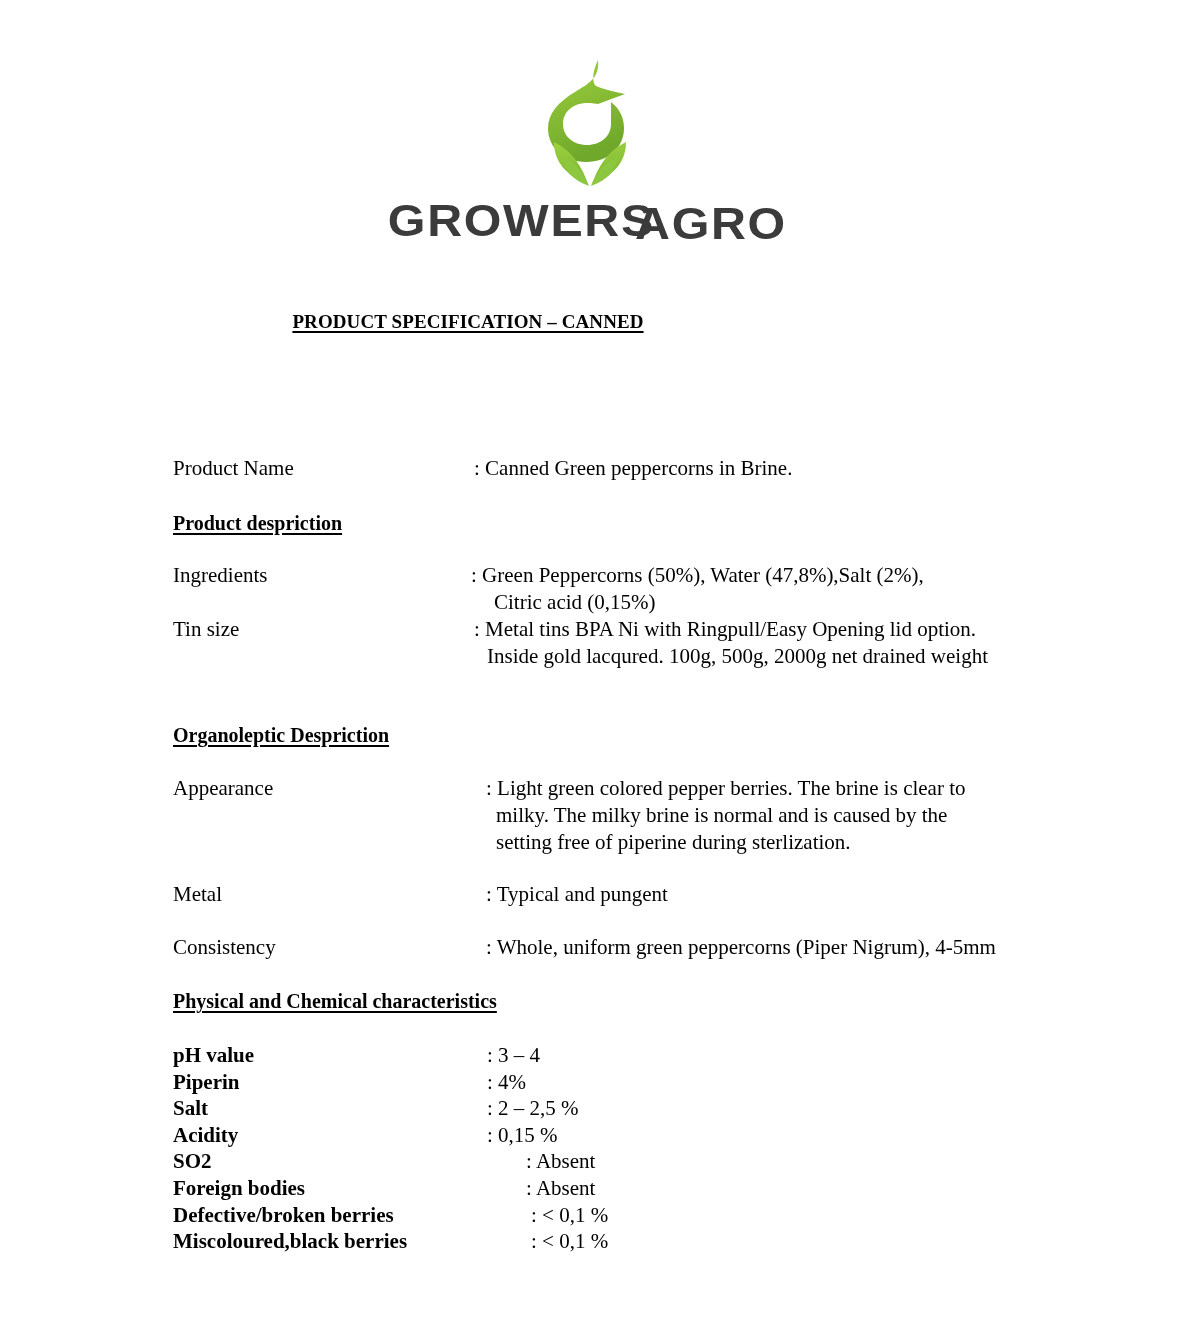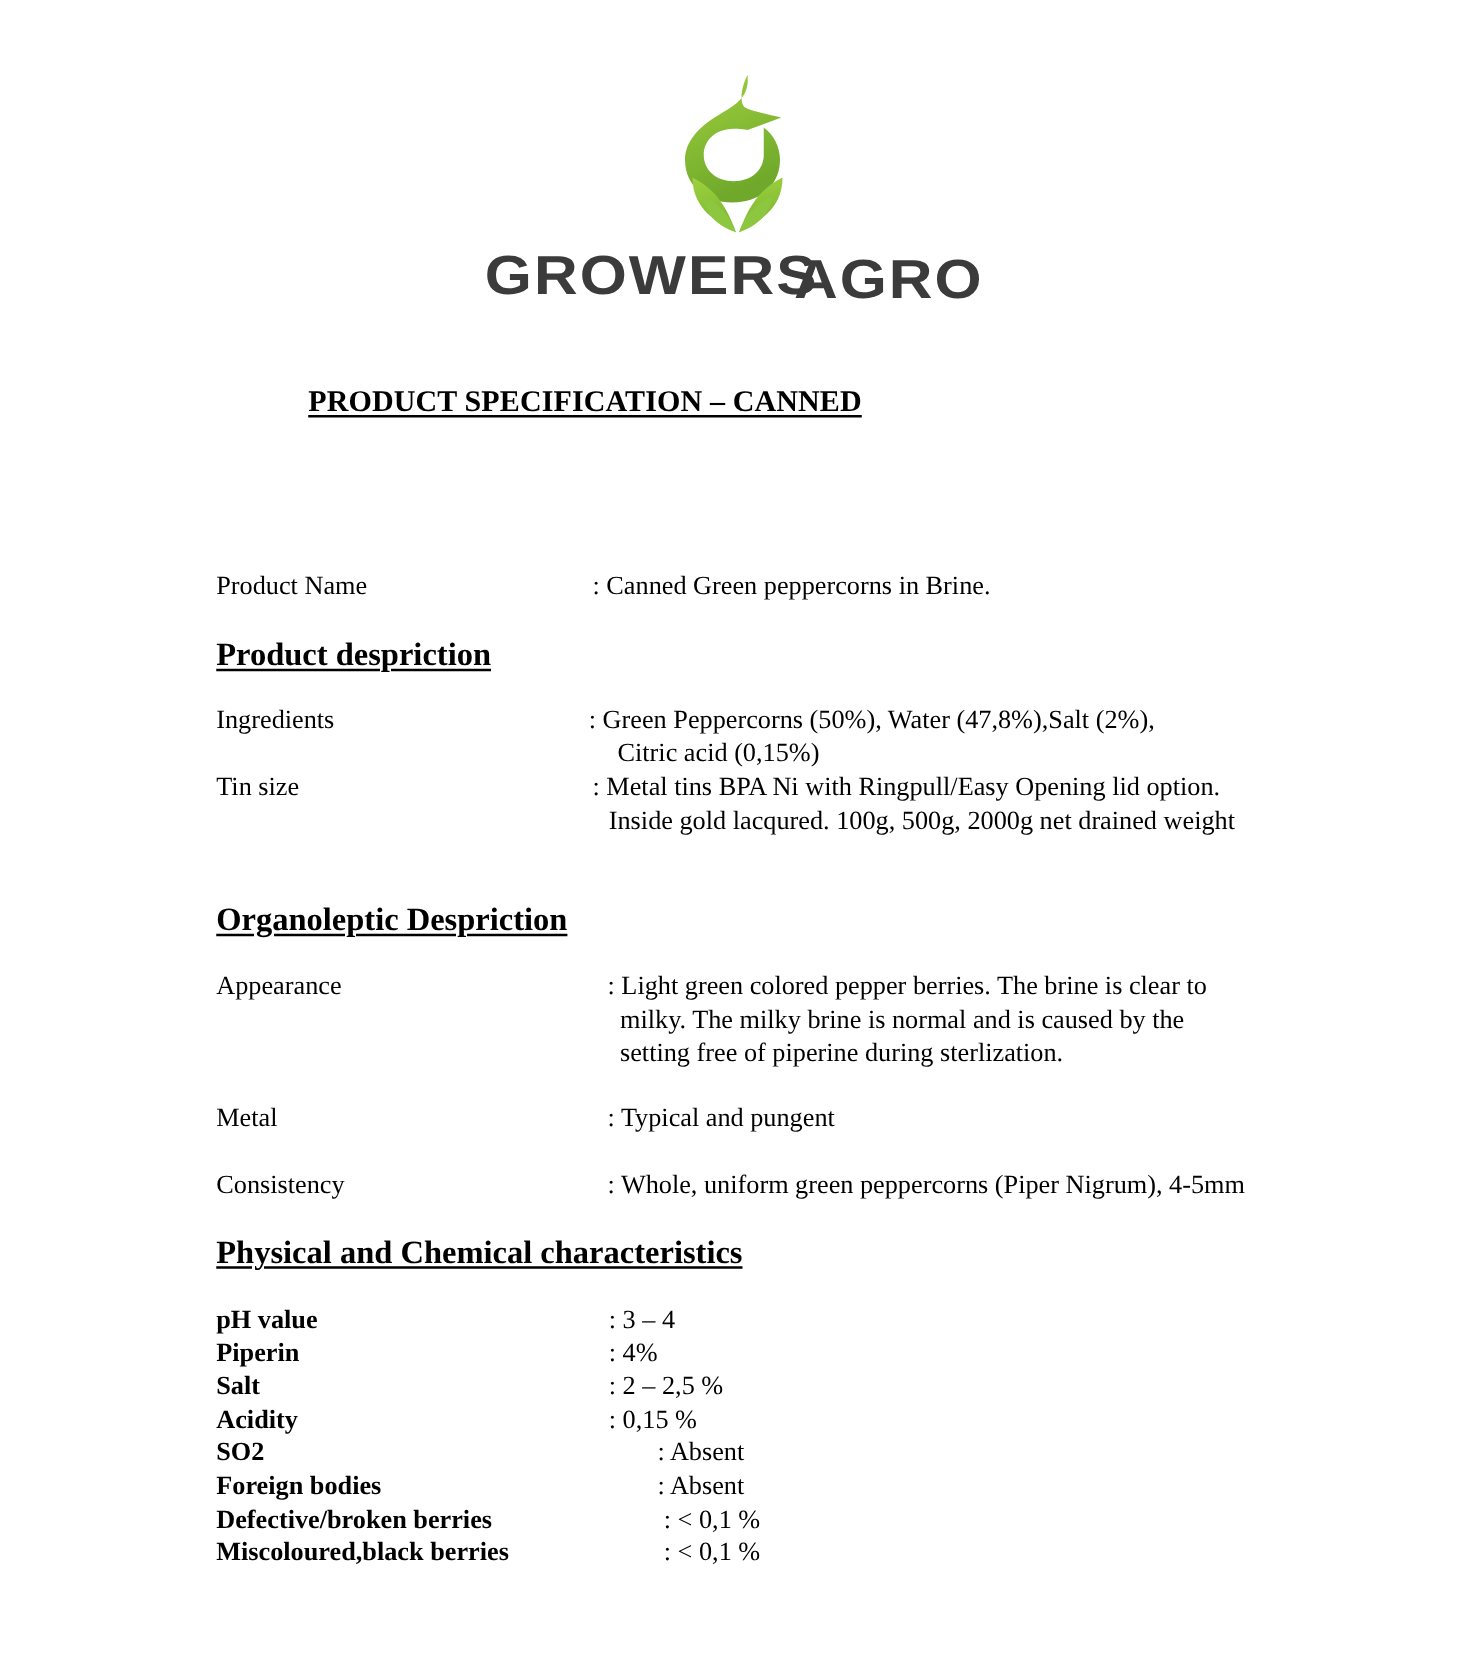--- a/index.html
+++ b/index.html
@@ -51,21 +51,21 @@
   .wordmark-line.bottom { font-size: 44px; margin-top: 6px; }
 
   
   .doc-title {
     position: absolute;
     left: 0;
     top: 307px;
     width: 936px;
     text-align: center;
     font-weight: 700;
-    font-size: 24px;
+    font-size: 19px;
     line-height: 30px;
     letter-spacing: 0.1px;
   }
   .doc-title span {
     text-decoration: underline;
     text-underline-offset: 3px;
     text-decoration-thickness: 2px;
   }
   .lbl {
     position: absolute;
@@ -80,21 +80,21 @@
   .val {
     position: absolute;
     font-size: 21px;
     line-height: 27px;
     white-space: nowrap;
     margin-left: 39px;
   }
   .heading {
     position: absolute;
     font-weight: 700;
-    font-size: 26px;
+    font-size: 20px;
     line-height: 27px;
     white-space: nowrap;
   }
   .heading span {
     text-decoration: underline;
     text-underline-offset: 3px;
     text-decoration-thickness: 2px;
   }
 </style>
 </head>

